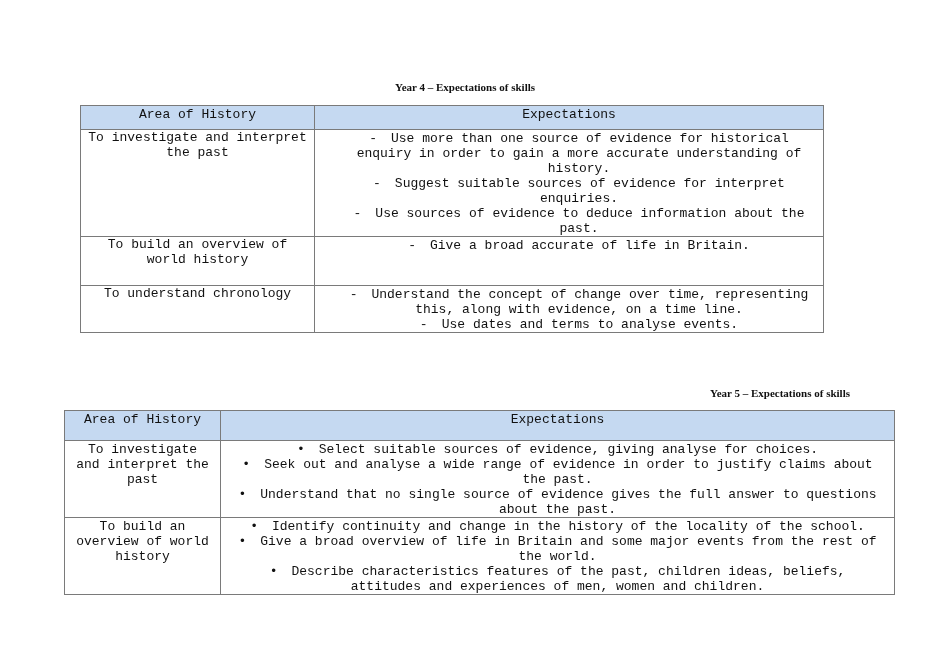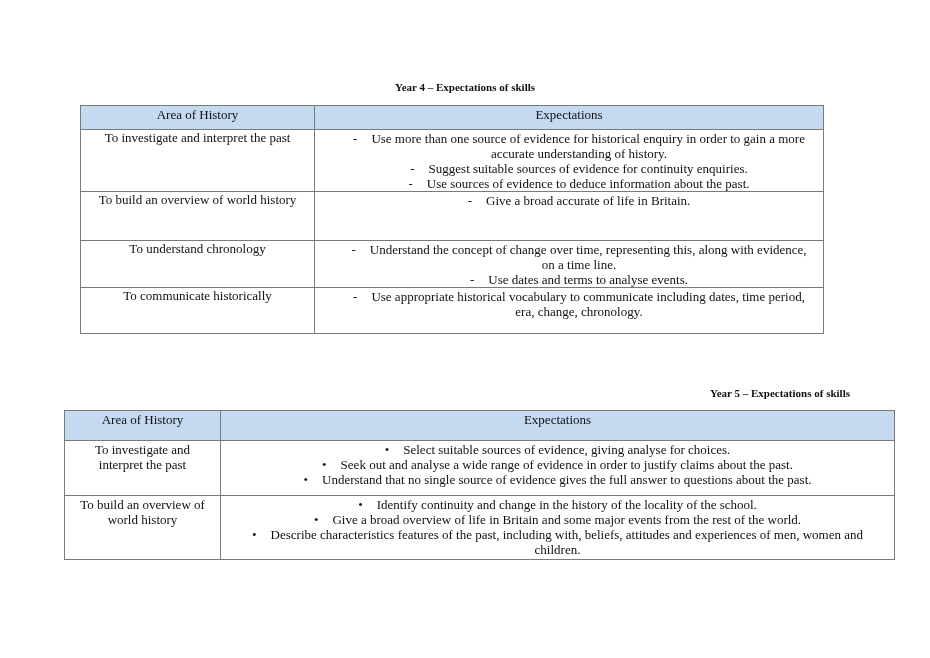--- a/index.html
+++ b/index.html
@@ -28,20 +28,21 @@
       position: absolute;
       border-collapse: collapse;
       table-layout: fixed;
     }
     table.skills td, table.skills th {
       border: 1px solid #7a7a7a;
       vertical-align: top;
       text-align: center;
       font-weight: normal;
       padding: 0 6px;
+      font-family: Liberation Mono, monospace;
     }
     table.skills th {
       background: #c5d9f1;
       padding-top: 1px;
     }
     .exp-line {
       display: block;
     }
     .marker {
       display: inline-block;
@@ -79,41 +80,35 @@
     </colgroup>
   <tbody>
       <tr class="h">
     <th>Area of History</th>
     <th>Expectations</th>
   </tr>
   <tr class="r1">
     <td class="area">To investigate and interpret the past</td>
     <td class="exp">
       <span class="exp-line"><span class="marker">-</span><span>Use more than one source of evidence for historical enquiry in order to gain a more accurate understanding of history.</span></span>
-      <span class="exp-line"><span class="marker">-</span><span>Suggest suitable sources of evidence for continuity enquiries.</span></span>
+      <span class="exp-line"><span class="marker">-</span><span>Suggest suitable sources of evidence for interpret enquiries.</span></span>
       <span class="exp-line"><span class="marker">-</span><span>Use sources of evidence to deduce information about the past.</span></span>
     </td>
   </tr>
   <tr class="r2">
     <td class="area">To build an overview of world history</td>
     <td class="exp">
       <span class="exp-line"><span class="marker">-</span><span>Give a broad accurate of life in Britain.</span></span>
     </td>
   </tr>
   <tr class="r3">
     <td class="area">To understand chronology</td>
     <td class="exp">
       <span class="exp-line"><span class="marker">-</span><span>Understand the concept of change over time, representing this, along with evidence, on a time line.</span></span>
       <span class="exp-line"><span class="marker">-</span><span>Use dates and terms to analyse events.</span></span>
-    </td>
-  </tr>
-  <tr class="r4">
-    <td class="area">To communicate historically</td>
-    <td class="exp">
-      <span class="exp-line"><span class="marker">-</span><span>Use appropriate historical vocabulary to communicate including dates, time period, era, change, chronology.</span></span>
     </td>
   </tr>
 </tbody>
   </table>
 
 <div class="section-title" style="left:80px; width:770px; top:386px;text-align:right;">Year 5 – Expectations of skills</div>
 
 <table class="skills" id="t5">
   <colgroup>
       <col class="c1">
@@ -130,17 +125,17 @@
       <span class="exp-line"><span class="marker">•</span><span>Select suitable sources of evidence, giving analyse for choices.</span></span>
       <span class="exp-line"><span class="marker">•</span><span>Seek out and analyse a wide range of evidence in order to justify claims about the past.</span></span>
       <span class="exp-line"><span class="marker">•</span><span>Understand that no single source of evidence gives the full answer to questions about the past.</span></span>
     </td>
   </tr>
   <tr class="r2">
     <td class="area">To build an overview of world history</td>
     <td class="exp">
       <span class="exp-line"><span class="marker">•</span><span>Identify continuity and change in the history of the locality of the school.</span></span>
       <span class="exp-line"><span class="marker">•</span><span>Give a broad overview of life in Britain and some major events from the rest of the world.</span></span>
-      <span class="exp-line"><span class="marker">•</span><span>Describe characteristics features of the past, including with, beliefs, attitudes and experiences of men, women and children.</span></span>
+      <span class="exp-line"><span class="marker">•</span><span>Describe characteristics features of the past, children ideas, beliefs, attitudes and experiences of men, women and children.</span></span>
     </td>
   </tr>
 </tbody>
   </table>
 
 </body></html>

